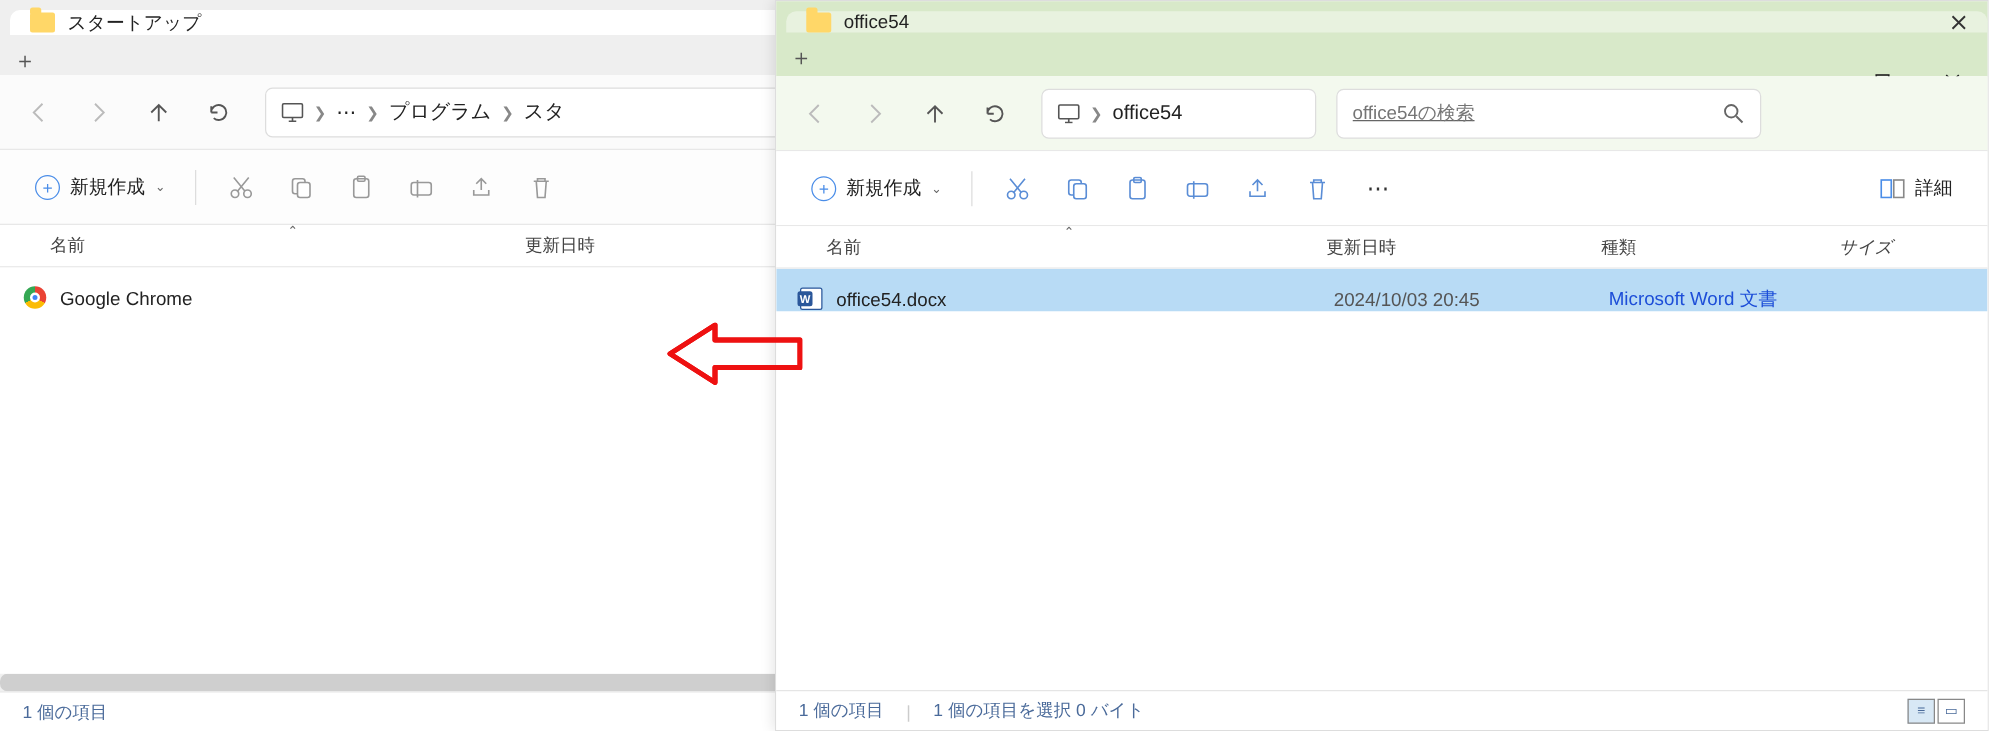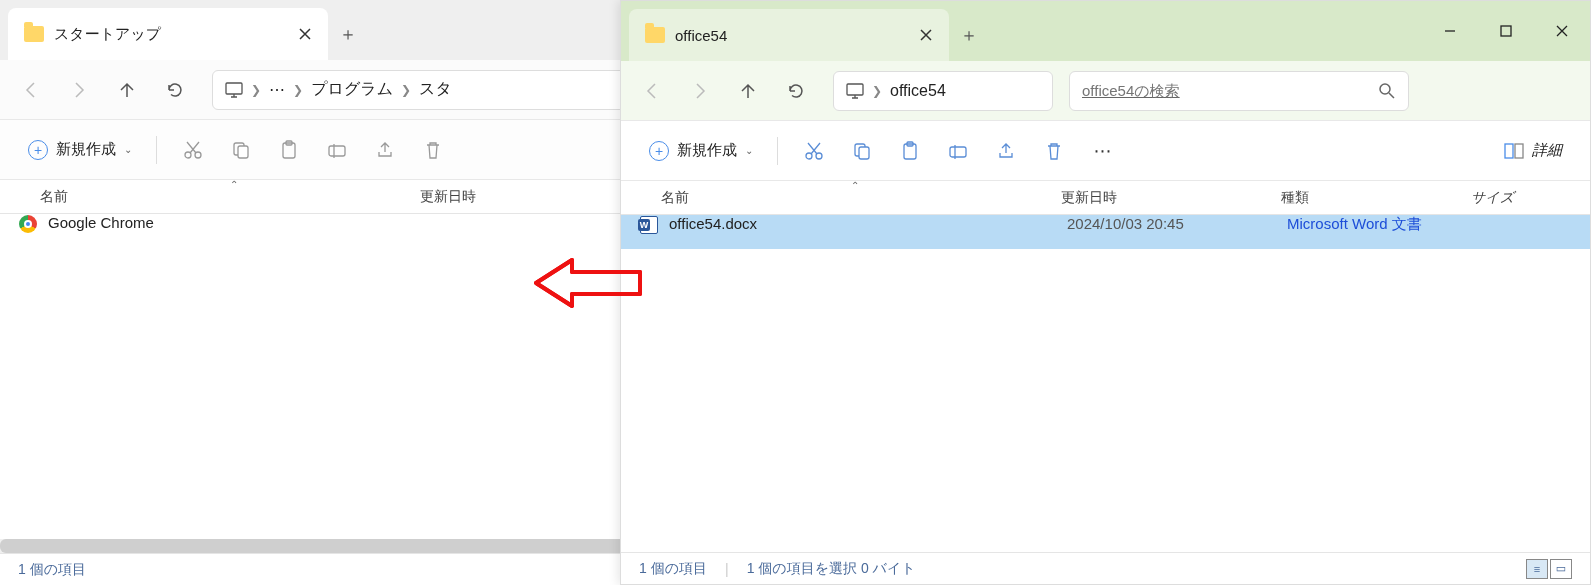--- a/index.html
+++ b/index.html
@@ -2,21 +2,21 @@
 <html><head>
 <meta charset="utf-8">
 <style>
 * { margin: 0; padding: 0; box-sizing: border-box; font-family: "Segoe UI", "Yu Gothic UI", sans-serif; }
 body { background: #f0f0f0; width: 1591px; height: 585px; position: relative; overflow: hidden; }
 
 .window { position: absolute; background: #fff; display: flex; flex-direction: column; }
 .win-left { left: 0; top: 0; width: 720px; height: 585px; background: #f5f5f5; }
 .win-right { left: 620px; top: 0; width: 971px; height: 585px; background: #fff; border: 1px solid #ddd; box-shadow: -2px 0 10px rgba(0,0,0,0.1); }
 
-.titlebar { height: 60px; display: flex; align-items: stretch; background: #efefef; }
+.titlebar { height: 60px; display: flex; align-items: stretch; background: #efefef; flex-direction: column; }
 .win-right .titlebar { background: #d8e9c9; }
 .tab { display: flex; align-items: center; gap: 10px; padding: 0 16px; background: #fff; border-top-left-radius: 8px; border-top-right-radius: 8px; margin-top: 8px; margin-left: 8px; min-width: 320px; height: 52px; }
 .win-right .tab { background: #e8f2df; }
 .folder-icon { width: 20px; height: 16px; background: #ffd768; border-radius: 2px; position: relative; }
 .folder-icon::before { content: ""; position: absolute; top: -4px; left: 0; width: 9px; height: 5px; background: #ffd768; border-radius: 2px 2px 0 0; }
 .tab-title { font-size: 15px; color: #222; flex: 1; }
 .close-x { width: 14px; height: 14px; color: #333; cursor: pointer; display: flex; align-items: center; justify-content: center; }
 .newtab { width: 40px; display: flex; align-items: center; justify-content: center; font-size: 18px; color: #555; margin-top: 8px; cursor: pointer; }
 .win-ctrl { margin-left: auto; display: flex; }
 .win-btn { width: 56px; display: flex; align-items: center; justify-content: center; color: #222; cursor: pointer; }
@@ -32,34 +32,34 @@
 .searchbox { display: flex; align-items: center; background: #fff; border: 1px solid #ddd; border-radius: 6px; height: 40px; padding: 0 12px; margin-left: 10px; min-width: 340px; }
 .searchbox input { border: none; outline: none; font-size: 15px; color: #666; flex: 1; background: transparent; text-decoration: underline; }
 
 .toolbar { height: 60px; display: flex; align-items: center; gap: 4px; padding: 0 18px; border-bottom: 1px solid #e8e8e8; background: #fff; }
 .win-left .toolbar { background: #fdfdfd; }
 .new-btn { display: flex; align-items: center; gap: 8px; font-size: 15px; color: #222; padding: 6px 10px; border-radius: 4px; cursor: pointer; }
 .plus-circle { width: 20px; height: 20px; border: 1.5px solid #4a8de8; border-radius: 50%; display: flex; align-items: center; justify-content: center; color: #4a8de8; font-size: 14px; }
 .tbsep { width: 1px; height: 28px; background: #ddd; margin: 0 10px; }
 .tb-icon { width: 44px; height: 40px; display: flex; align-items: center; justify-content: center; color: #5a8dd6; cursor: pointer; border-radius: 4px; }
 .tb-icon.muted { color: #999; }
-.detail-btn { margin-left: auto; display: flex; align-items: center; gap: 8px; font-size: 15px; color: #222; cursor: pointer; padding: 6px 10px; font-style: italic; }
+.detail-btn { margin-left: auto; display: flex; align-items: center; gap: 8px; font-size: 15px; color: #222; cursor: pointer; padding: 6px 10px; }
 
 .headers { height: 34px; display: flex; align-items: center; border-bottom: 1px solid #e5e5e5; font-size: 14px; color: #444; padding-left: 40px; position: relative; background: #fff; }
 .col-name { width: 400px; }
 .win-left .col-name { width: 380px; }
 .col-date { width: 220px; }
 .col-type { width: 190px; }
 .col-size { flex: 1; font-style: italic; }
 .sort-caret { position: absolute; top: -1px; font-size: 10px; color: #666; }
 .win-left .sort-caret { left: 230px; }
 .win-right .sort-caret { left: 230px; }
 
 .filelist { flex: 1; background: #fff; overflow: hidden; position: relative; }
-.row { display: flex; align-items: flex-start; height: 34px; padding-left: 18px; font-size: 15px; color: #222; }
+.row { display: flex; align-items: flex-end; height: 34px; padding-left: 18px; font-size: 15px; color: #222; }
 .row.selected { background: #b8dbf5; }
 .file-icon { width: 20px; height: 20px; margin-right: 10px; display: flex; align-items: center; justify-content: center; }
 .chrome-ico { width: 18px; height: 18px; border-radius: 50%; background: conic-gradient(#ea4335 0 120deg, #fbbc05 120deg 240deg, #34a853 240deg 360deg); position: relative; }
 .chrome-ico::after { content: ""; position: absolute; inset: 5px; background: #4285f4; border-radius: 50%; border: 2px solid #fff; }
 .word-ico { width: 18px; height: 18px; background: #fff; border: 1px solid #2b579a; border-radius: 2px; position: relative; }
 .word-ico::before { content: "W"; position: absolute; left: -3px; top: 2px; width: 12px; height: 12px; background: #2b579a; color: #fff; font-size: 9px; font-weight: bold; display: flex; align-items: center; justify-content: center; border-radius: 2px; }
 .row .c-name { width: 398px; }
 .win-left .row .c-name { width: 378px; }
 .row .c-date { width: 220px; color: #555; }
 .row .c-type { width: 200px; color: #1d4ed8; }

